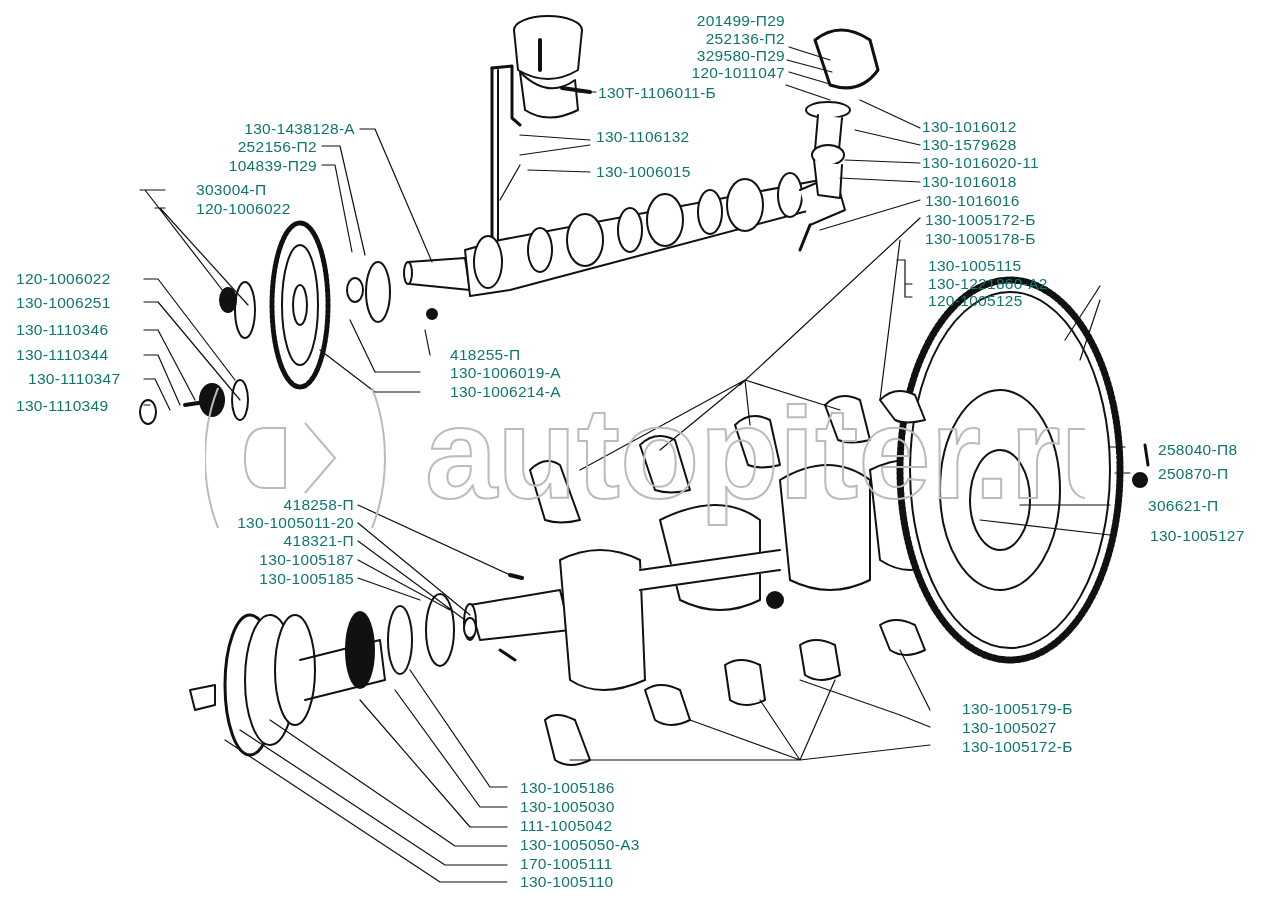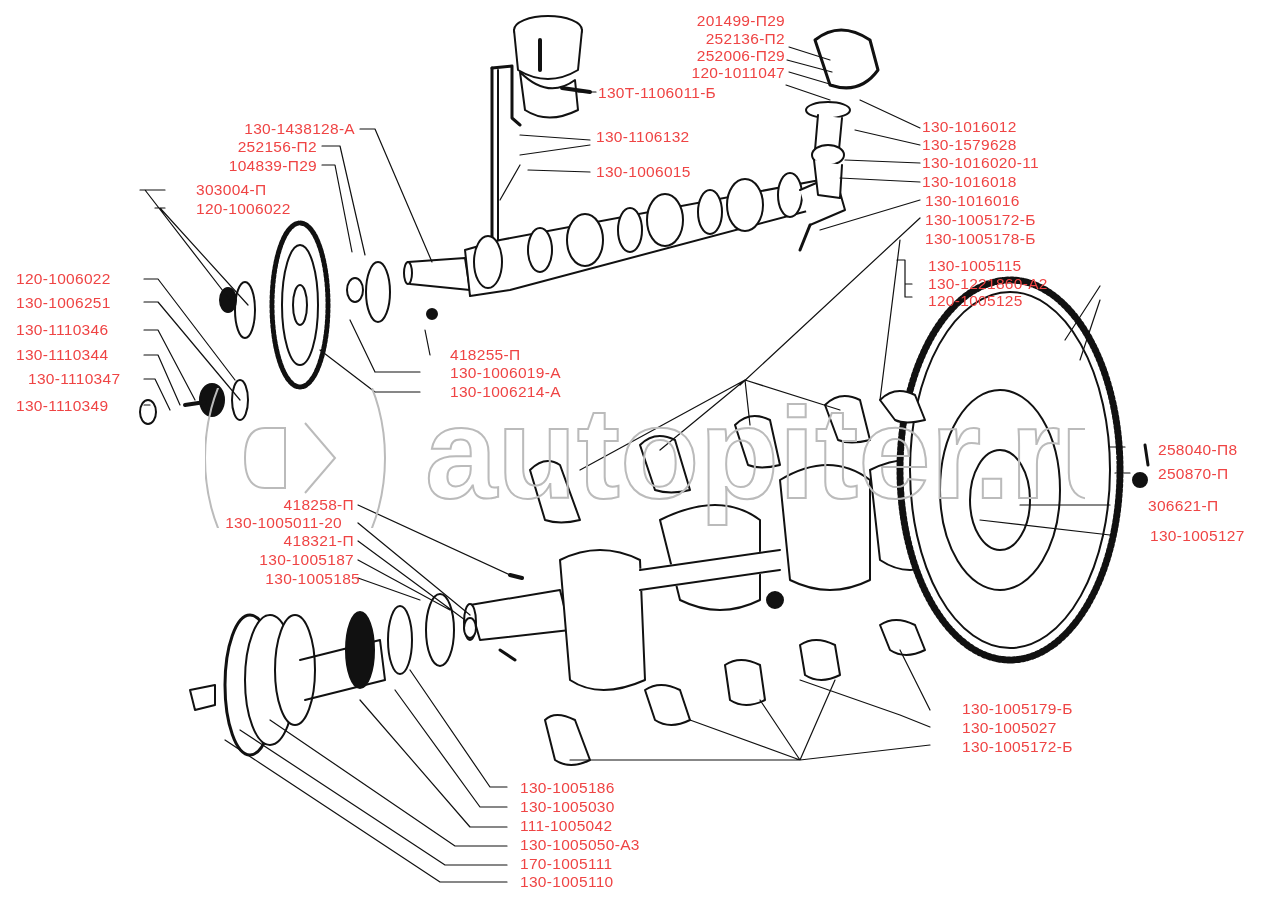--- a/index.html
+++ b/index.html
@@ -1,20 +1,20 @@
 <!DOCTYPE html>
 <html><head>
 <meta charset="utf-8">
 <style>
   html, body { margin:0; padding:0; background:#ffffff; }
   body { width:1285px; height:903px; position:relative; overflow:hidden;
          font-family:"Liberation Sans", sans-serif; color:#111; }
   #canvas { position:absolute; left:0; top:0; width:1285px; height:903px; }
   .lbl { position:absolute; font-family:"Liberation Sans", sans-serif; font-size:15.5px;
-         line-height:18px; white-space:nowrap; color:#ef4444; letter-spacing:0.3px; }
+         line-height:18px; white-space:nowrap; color:#0f766e; letter-spacing:0.3px; }
   .r { text-align:right; }
   .wm { position:absolute; left:205px; top:388px; width:880px; height:140px; pointer-events:none; }
 </style>
 </head>
 <body>
 
 <svg id="canvas" viewBox="0 0 1285 903" xmlns="http://www.w3.org/2000/svg">
   <g fill="none" stroke="#111" stroke-width="2" stroke-linecap="round" stroke-linejoin="round">
 
     <g>
@@ -145,21 +145,21 @@
   <g fill="none" stroke="#bbb" stroke-width="2">
     <ellipse cx="90" cy="70" rx="90" ry="135"></ellipse>
     <path d="M60 40 Q40 40 40 70 Q40 100 60 100 L80 100 L80 40 Z"></path>
     <path d="M100 35 L130 70 L100 105"></path>
   </g>
   <text x="220" y="110" font-family="Liberation Sans, sans-serif" font-size="130" font-weight="bold" fill="none" stroke="#bbb" stroke-width="2">autopiter.ru</text>
 </svg>
 
 <div class="lbl r" style="left:645px;top:12px;width:140px">201499-П29</div>
 <div class="lbl r" style="left:645px;top:30px;width:140px">252136-П2</div>
-<div class="lbl r" style="left:645px;top:47px;width:140px">252006-П29</div>
+<div class="lbl r" style="left:645px;top:47px;width:140px">329580-П29</div>
 <div class="lbl r" style="left:645px;top:64px;width:140px">120-1011047</div>
 <div class="lbl" style="left:598px;top:84px">130Т-1106011-Б</div>
 
 <div class="lbl" style="left:922px;top:118px">130-1016012</div>
 <div class="lbl" style="left:922px;top:136px">130-1579628</div>
 <div class="lbl" style="left:922px;top:154px">130-1016020-11</div>
 <div class="lbl" style="left:922px;top:173px">130-1016018</div>
 <div class="lbl" style="left:925px;top:192px">130-1016016</div>
 <div class="lbl" style="left:925px;top:211px">130-1005172-Б</div>
 <div class="lbl" style="left:925px;top:230px">130-1005178-Б</div>
@@ -185,24 +185,24 @@
 <div class="lbl" style="left:450px;top:346px">418255-П</div>
 <div class="lbl" style="left:450px;top:364px">130-1006019-А</div>
 <div class="lbl" style="left:450px;top:383px">130-1006214-А</div>
 
 <div class="lbl" style="left:1158px;top:441px">258040-П8</div>
 <div class="lbl" style="left:1158px;top:465px">250870-П</div>
 <div class="lbl" style="left:1148px;top:497px">306621-П</div>
 <div class="lbl" style="left:1150px;top:527px">130-1005127</div>
 
 <div class="lbl r" style="left:170px;top:496px;width:184px">418258-П</div>
-<div class="lbl r" style="left:158px;top:514px;width:184px">130-1005011-20</div>
+<div class="lbl r" style="left:170px;top:514px;width:184px">130-1005011-20</div>
 <div class="lbl r" style="left:170px;top:532px;width:184px">418321-П</div>
 <div class="lbl r" style="left:170px;top:551px;width:184px">130-1005187</div>
-<div class="lbl r" style="left:176px;top:570px;width:184px">130-1005185</div>
+<div class="lbl r" style="left:170px;top:570px;width:184px">130-1005185</div>
 
 <div class="lbl" style="left:962px;top:700px">130-1005179-Б</div>
 <div class="lbl" style="left:962px;top:719px">130-1005027</div>
 <div class="lbl" style="left:962px;top:738px">130-1005172-Б</div>
 
 <div class="lbl" style="left:520px;top:779px">130-1005186</div>
 <div class="lbl" style="left:520px;top:798px">130-1005030</div>
 <div class="lbl" style="left:520px;top:817px">111-1005042</div>
 <div class="lbl" style="left:520px;top:836px">130-1005050-А3</div>
 <div class="lbl" style="left:520px;top:855px">170-1005111</div>

